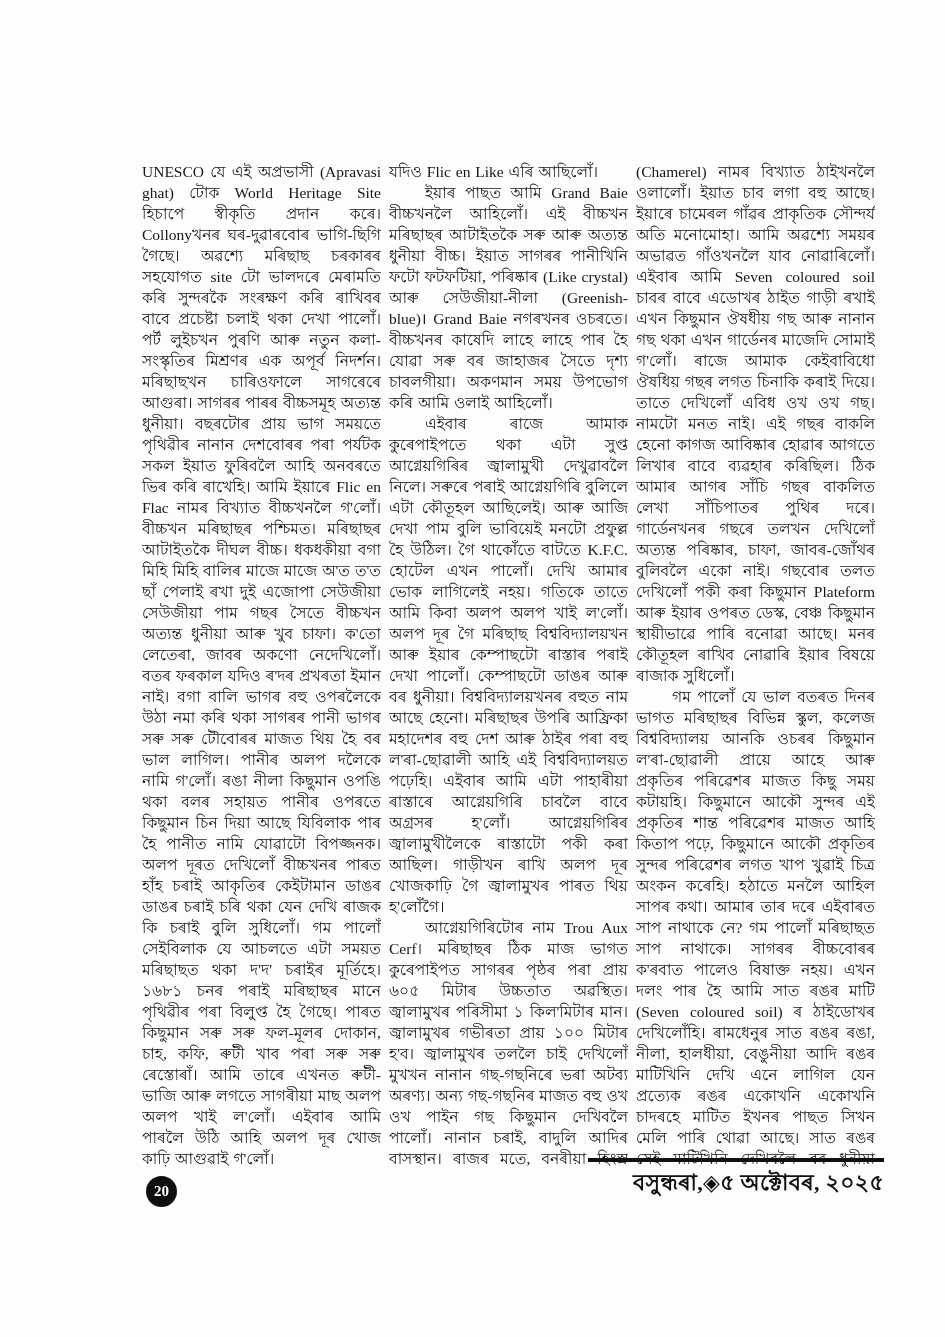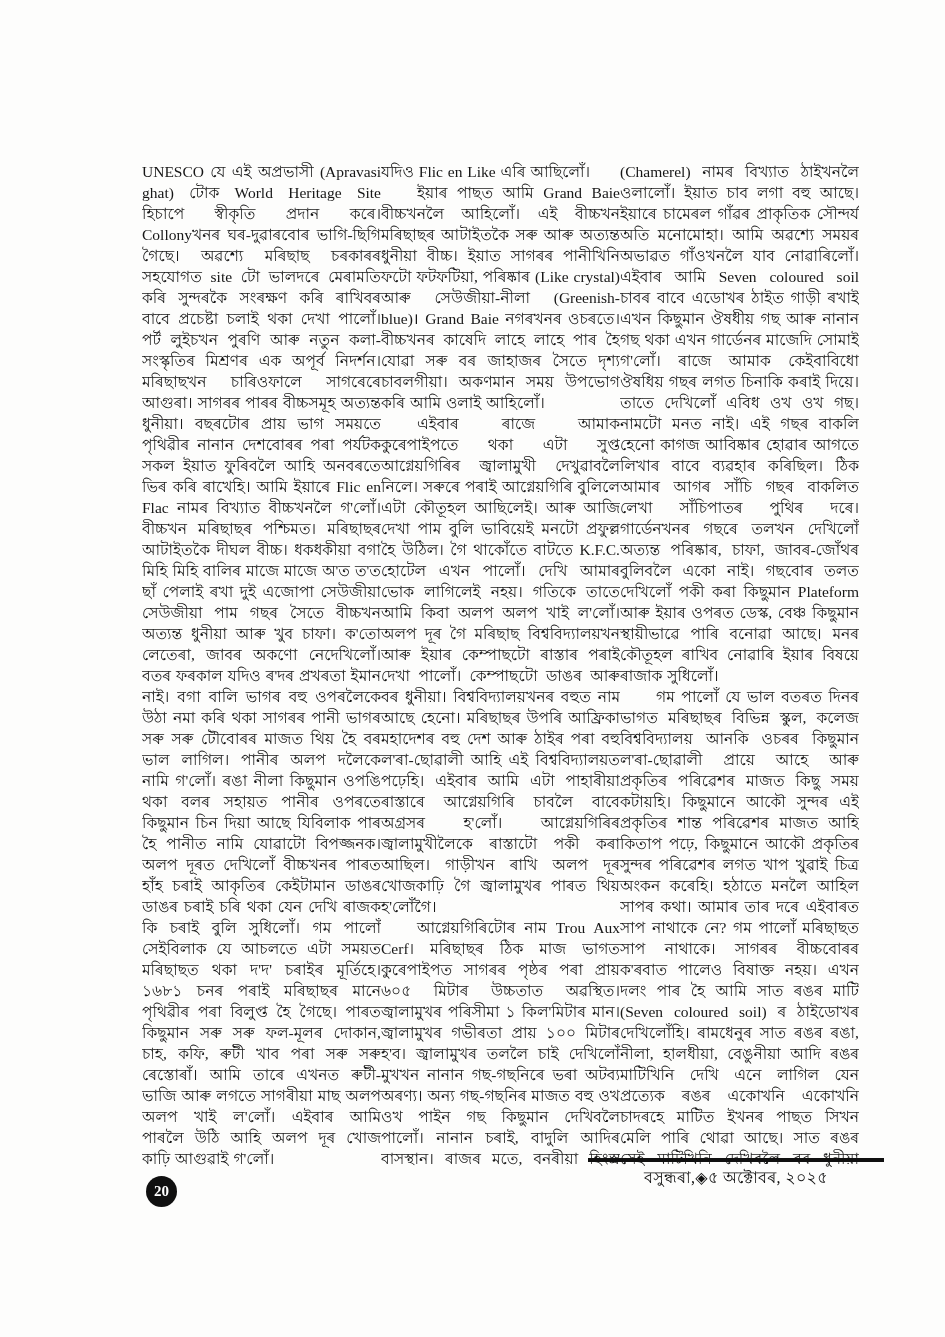--- a/index.html
+++ b/index.html
@@ -16,21 +16,21 @@
     font-family: "Liberation Serif", "DejaVu Serif", serif;
     overflow: hidden;
   }
   .content {
     position: absolute;
     left: 142px;
     top: 161px;
     width: 750px;
     height: 1006px;
     display: flex;
-    gap: 0;
+    gap: 8px;
     overflow: hidden;
   }
   .col {
     flex: 0 0 239px;
     width: 239px;
     height: 100%;
     overflow: hidden;
     text-align: justify;
     font-size: 15.5px;
     line-height: 21px;
@@ -62,24 +62,24 @@
     left: 588px;
     top: 1158px;
     width: 296px;
   }
   .footer-rule {
     border-top: 4px solid #101010;
     height: 0;
     margin-bottom: 3px;
   }
   .footer-text {
-    font-size: 16px;
-    font-weight: normal;
+    font-size: 22px;
+    font-weight: bold;
     color: #101010;
-    text-align: center;
+    text-align: right;
     white-space: nowrap;
     letter-spacing: 0.3px;
   }
 </style>
 </head>
 <body>
 
 <div class="page">
   <div class="content" id="columns-root">
       <div class="col">

